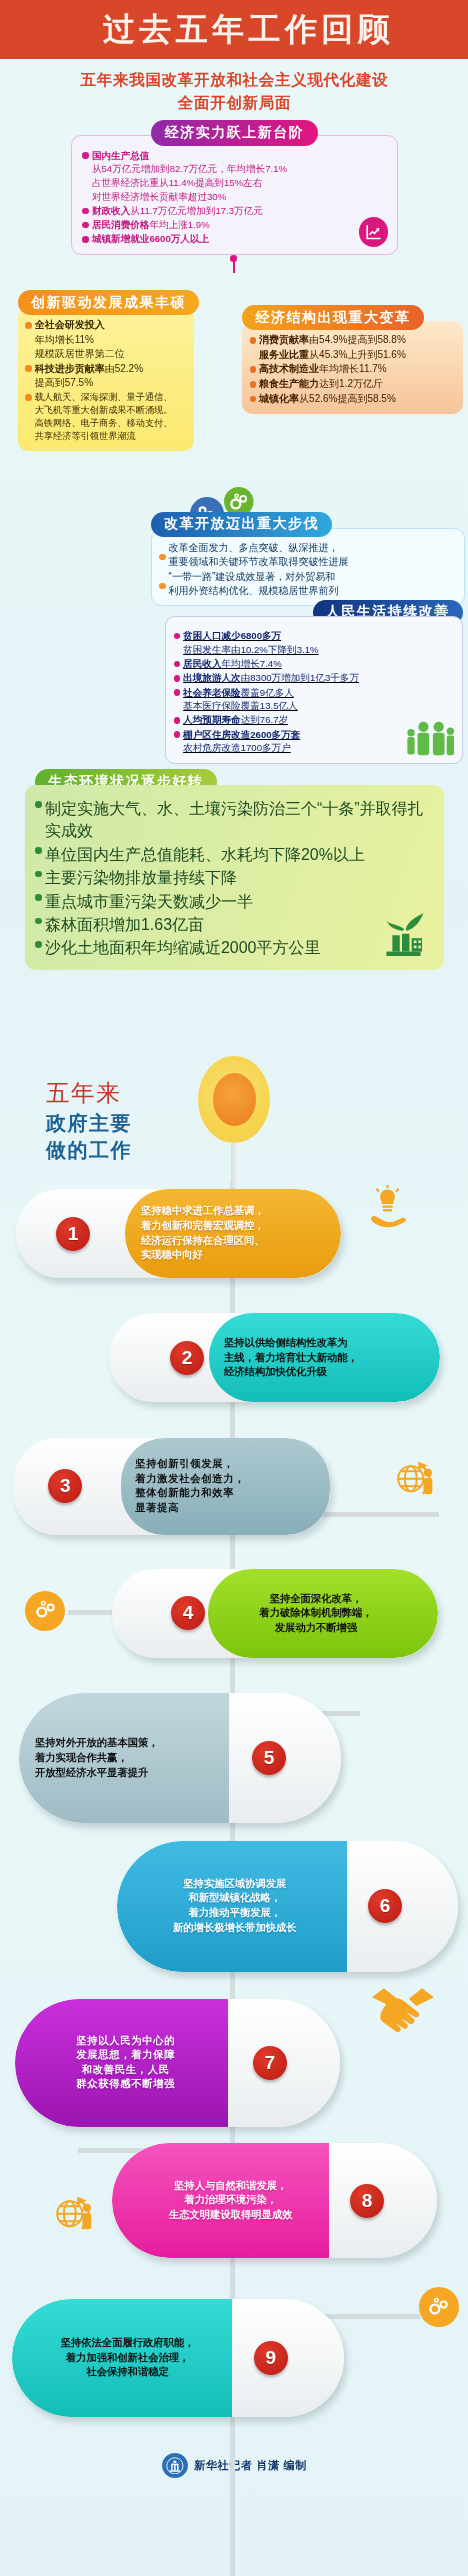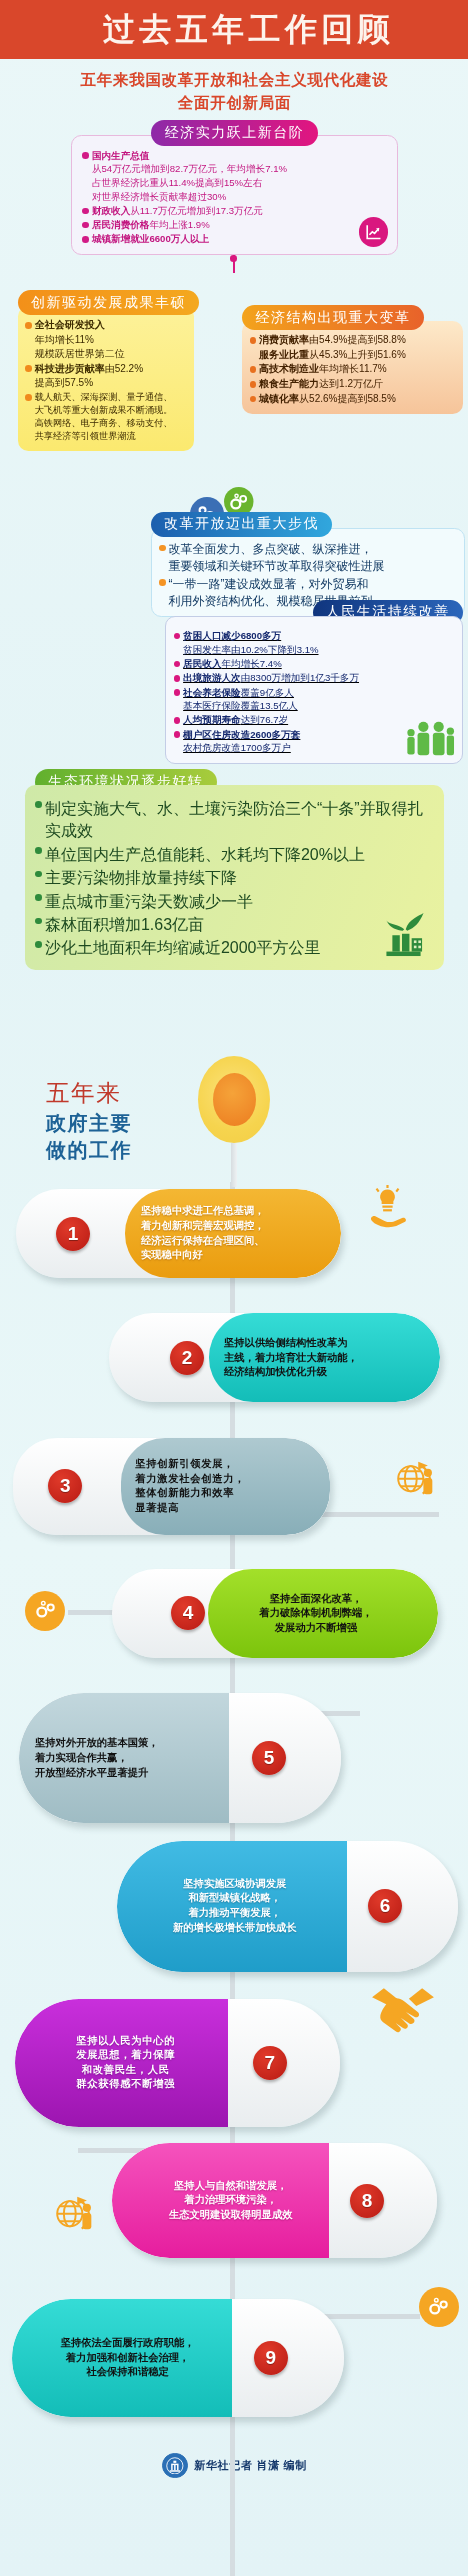--- a/index.html
+++ b/index.html
@@ -34,21 +34,21 @@
     font-weight:bold;
     letter-spacing:0.7px;
     line-height:1.45;
     padding:10.3px 14.8px 4.4px;
   }
 
   
   .sec-head{
     display:inline-block;
     color:#fff;
-    font-weight:normal;
+    font-weight:bold;
     border-radius:737px;
     padding:3.7px 13.3px;
     font-size:14px;
     letter-spacing:1.5px;
     white-space:nowrap;
   }
   .sec-body{
     border-radius:10.3px;
     padding:5.9px 8.9px 7.4px;
     box-sizing:border-box;
@@ -116,21 +116,21 @@
 
   
   .s4-wrap{position:relative;margin-top:3px;height:94px;}
   .s4-inner{position:absolute;right:4.4px;top:20.7px;width:314px;}
   .s4-head{background:linear-gradient(90deg,#1d5fae,#31a7dd);}
   .s4-body{
     background:#f2fbfd;border:1.1px solid #bfe3f3;border-radius:10.3px;
     margin-top:-9.6px;padding:11.8px 7.4px 5.9px;
   }
   .s4-body .dot{background:#f49425;}
-  .s4-body .li{color:#123a63;font-size:12px;}
+  .s4-body .li{color:#123a63;font-size:10px;align-items:center;}
 
   
   .s5-wrap{position:relative;margin-top:4.4px;height:171px;}
   .s5-inner{position:absolute;right:5.9px;top:10.3px;width:298px;}
   .s5-head{background:linear-gradient(90deg,#10357e,#2b66bb);}
   .s5-body{
     background:#f5f8fd;border:1.1px solid #c3cde6;border-radius:10px;
     margin-top:-9.6px;padding:11.8px 7.4px 7.4px;position:relative;text-decoration:underline;
   }
   .s5-body .dot{background:#d9177f;}

